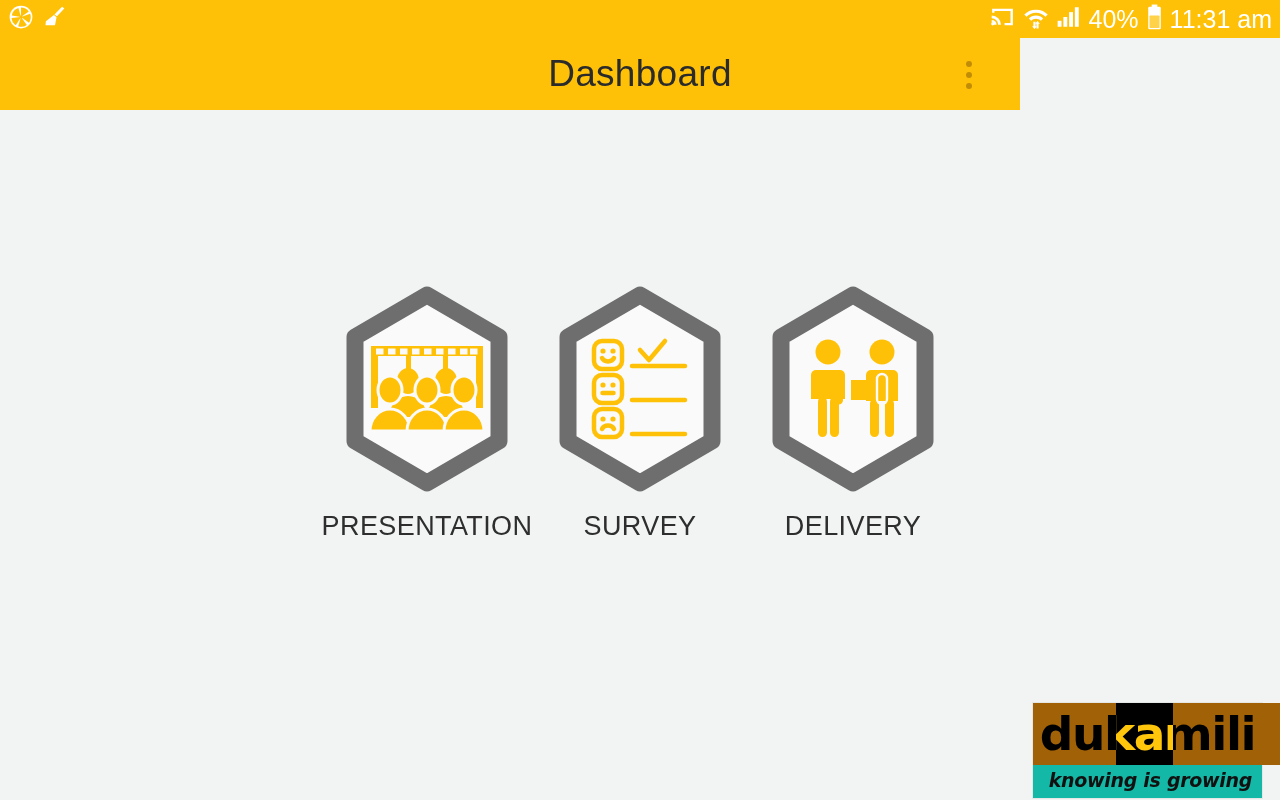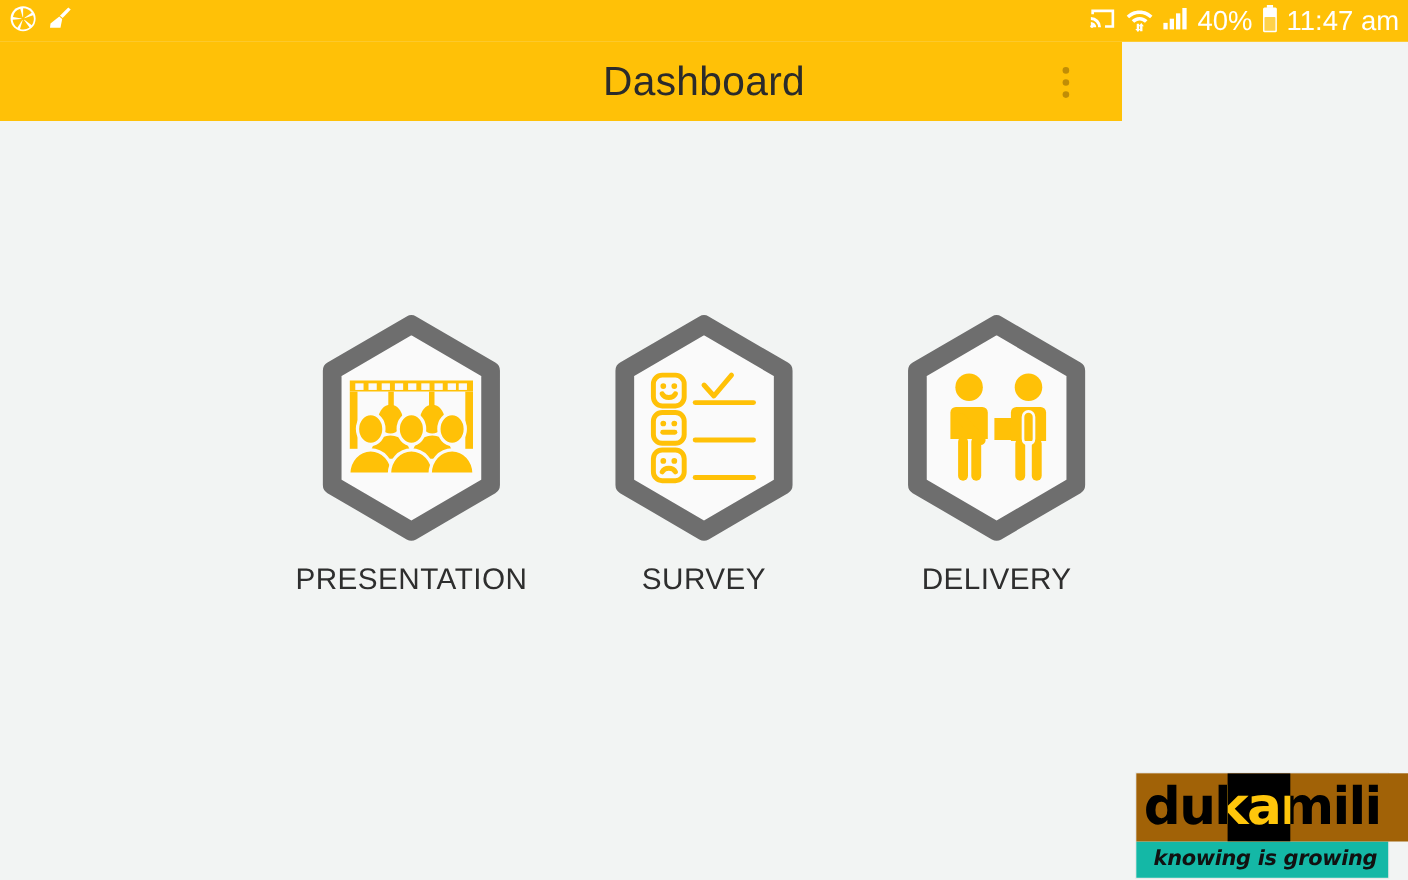--- a/index.html
+++ b/index.html
@@ -103,21 +103,21 @@
   }
 
   .tiles {
     position: absolute;
     top: 175px;
     left: 0;
     width: 1280px;
     display: flex;
     justify-content: center;
     align-items: flex-end;
-    gap: 80px;
+    gap: 27px;
   }
 
   .tile {
     width: 186px;
     display: flex;
     flex-direction: column;
     align-items: center;
     cursor: pointer;
     user-select: none;
   }
@@ -263,21 +263,21 @@
         </svg>
       </span>
       <span class="status-text">40%</span>
       <span class="sb-icon">
         <svg width="17" height="26" viewBox="0 0 14 24">
           <rect x="4.4" y="0.5" width="5.2" height="2.4" fill="#ffffff"></rect>
           <rect x="1.2" y="2.6" width="11.6" height="20.8" rx="1.3" fill="#ffffff"></rect>
           <rect x="2.4" y="10.5" width="9.2" height="11.7" rx="0.8" fill="#ffd24a"></rect>
         </svg>
       </span>
-      <span class="status-text">11:47 am</span>
+      <span class="status-text">11:31 am</span>
     </div>
   </div>
 
   <div class="app-bar">
     <div class="app-bar-title">Dashboard</div>
     <div class="overflow-menu">
       <i></i>
       <i></i>
       <i></i>
     </div>

